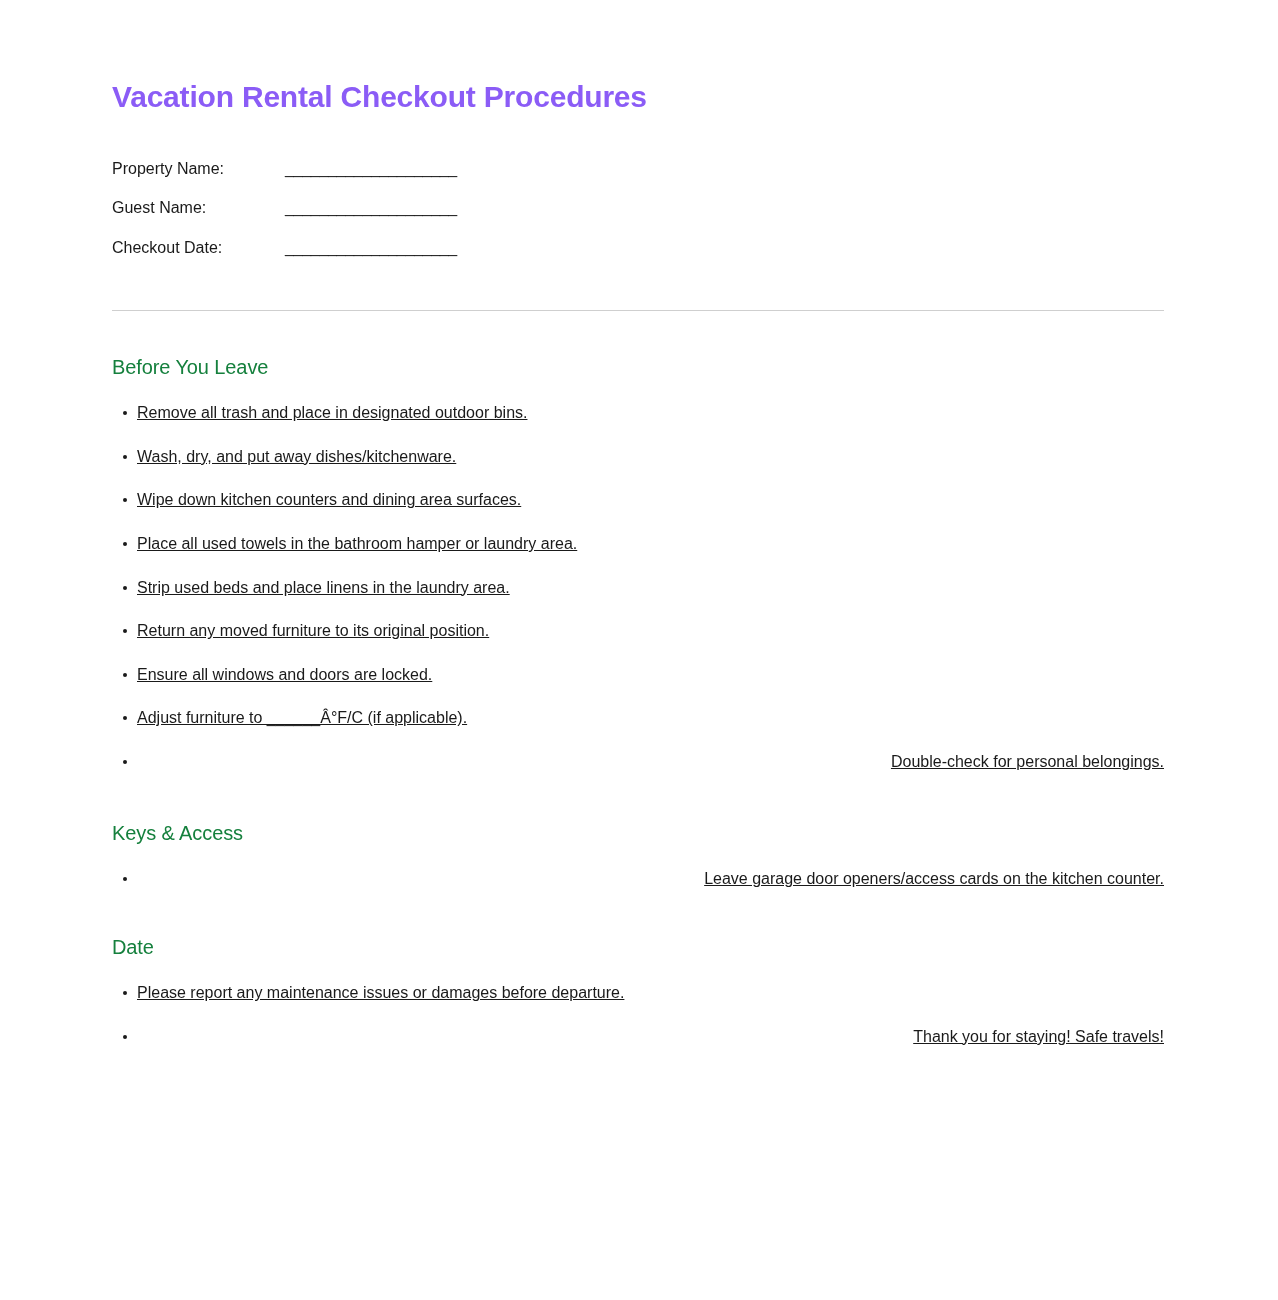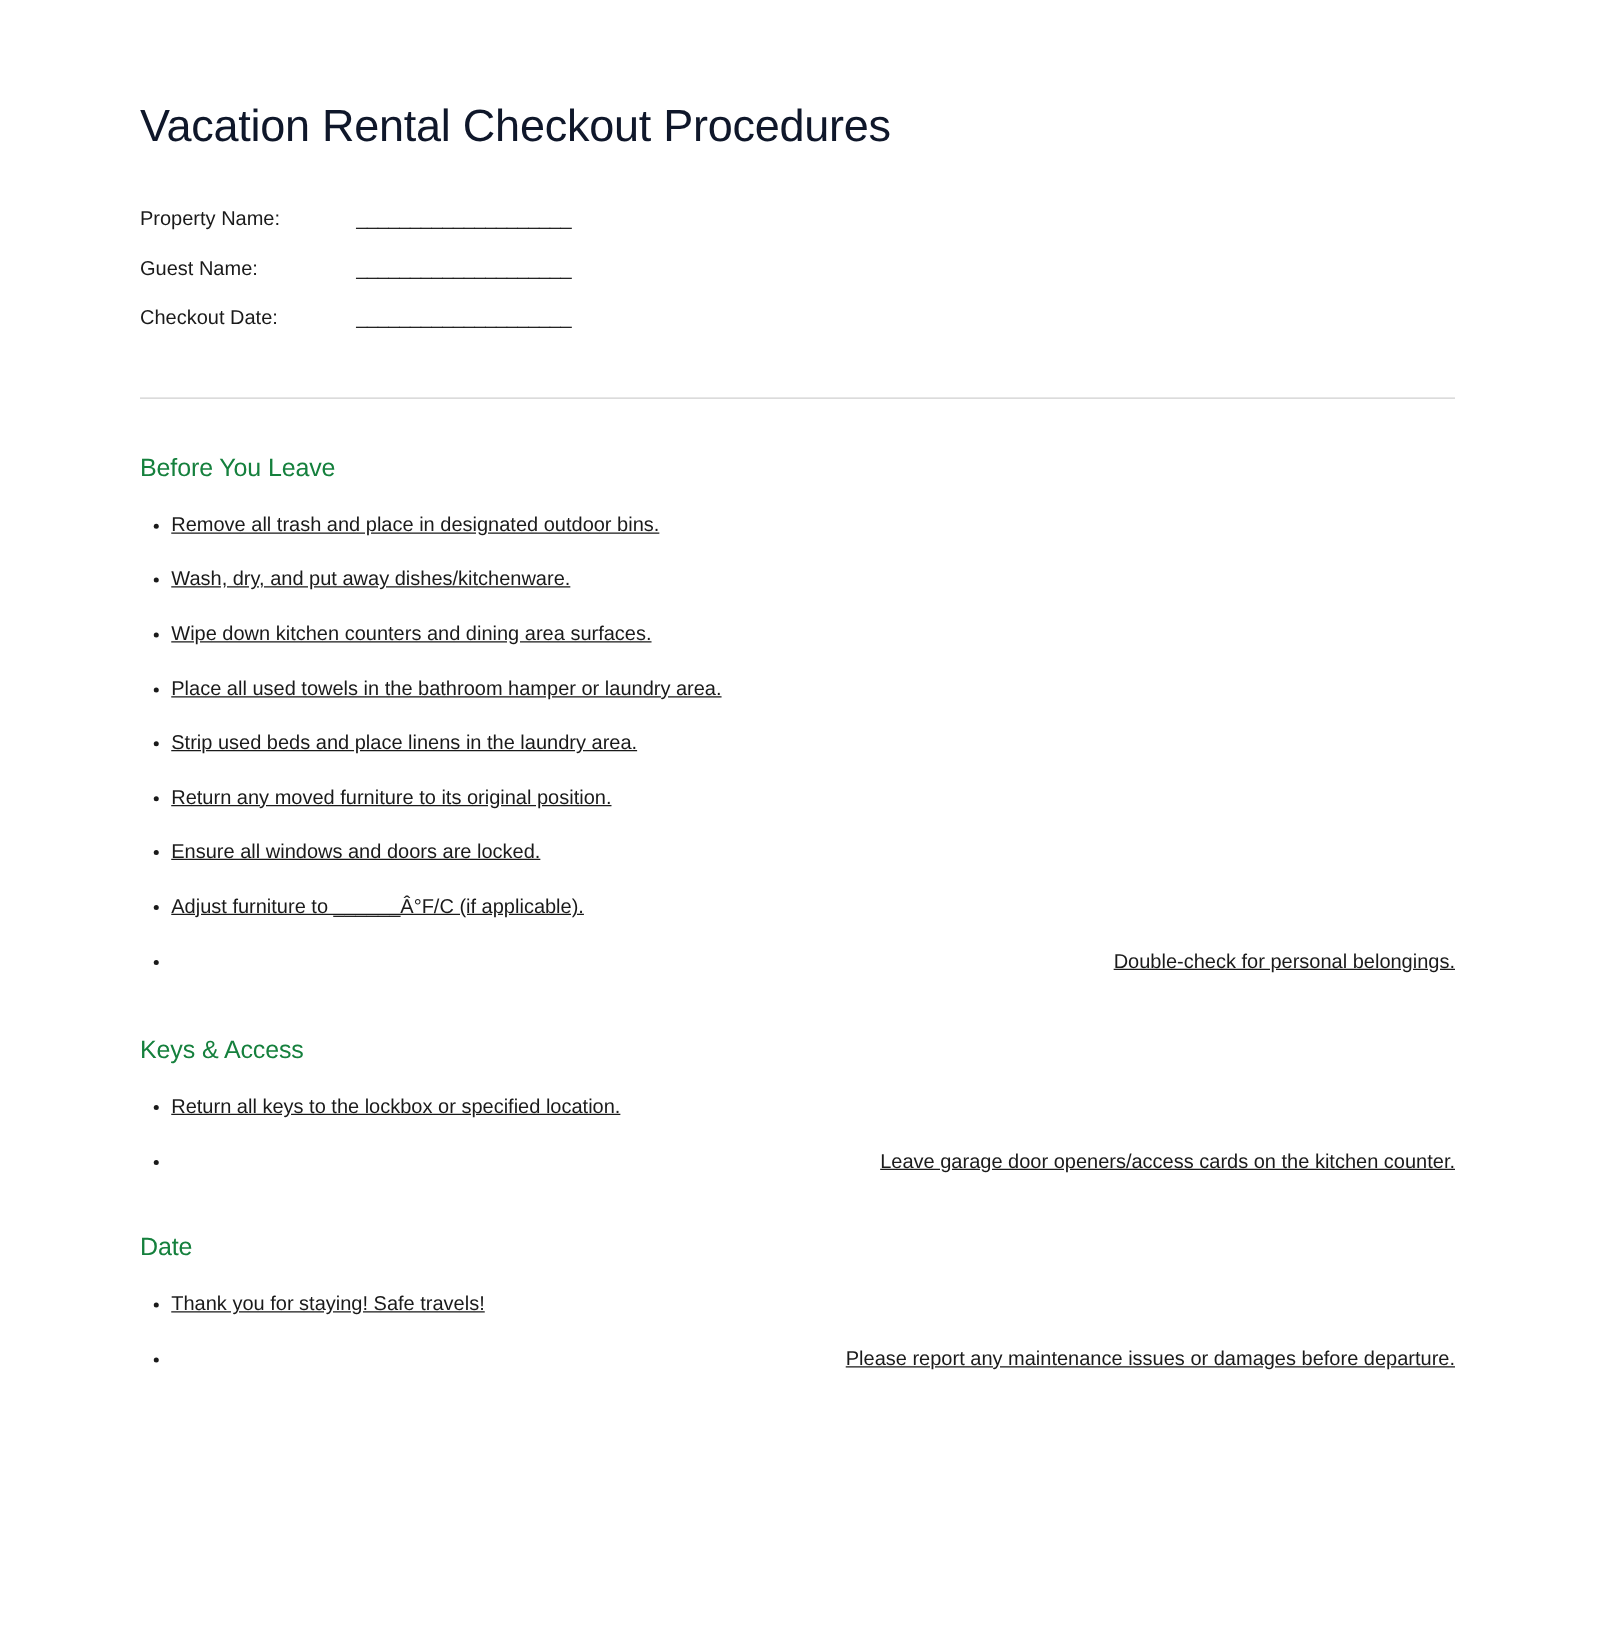--- a/index.html
+++ b/index.html
@@ -13,25 +13,25 @@
     min-height: 1300px;
     font-family: "Liberation Sans", sans-serif;
     color: #1a1a1a;
     -webkit-font-smoothing: antialiased;
   }
   .page {
     padding: 78px 114px 0 112px;
     box-sizing: border-box;
   }
   .doc-title {
-    font-size: 36px;
-    font-weight: normal;
+    font-size: 30px;
+    font-weight: bold;
     line-height: 1.25;
     letter-spacing: -0.2px;
-    color: #0f172a;
+    color: #8b5cf6;
     margin: 0 0 42px 0;
   }
   .meta-fields {
     margin: 0 0 52px 0;
   }
   .meta-row {
     display: flex;
     align-items: center;
     margin-bottom: 18px;
   }
@@ -142,26 +142,25 @@
       <li class="bullet-item">Return any moved furniture to its original position.</li>
       <li class="bullet-item">Ensure all windows and doors are locked.</li>
       <li class="bullet-item">Adjust furniture to ______Â°F/C (if applicable).</li>
       <li class="bullet-item">Double-check for personal belongings.</li>
     </ul>
   </section>
 
   <section class="section sec-keys">
     <h2 class="section-heading">Keys &amp; Access</h2>
     <ul class="bullet-list">
-      <li class="bullet-item">Return all keys to the lockbox or specified location.</li>
       <li class="bullet-item">Leave garage door openers/access cards on the kitchen counter.</li>
     </ul>
   </section>
 
   <section class="section">
     <h2 class="section-heading">Date</h2>
     <ul class="bullet-list">
+      <li class="bullet-item">Please report any maintenance issues or damages before departure.</li>
       <li class="bullet-item">Thank you for staying! Safe travels!</li>
-      <li class="bullet-item">Please report any maintenance issues or damages before departure.</li>
     </ul>
   </section>
 
 </div>
 
 </body></html>

